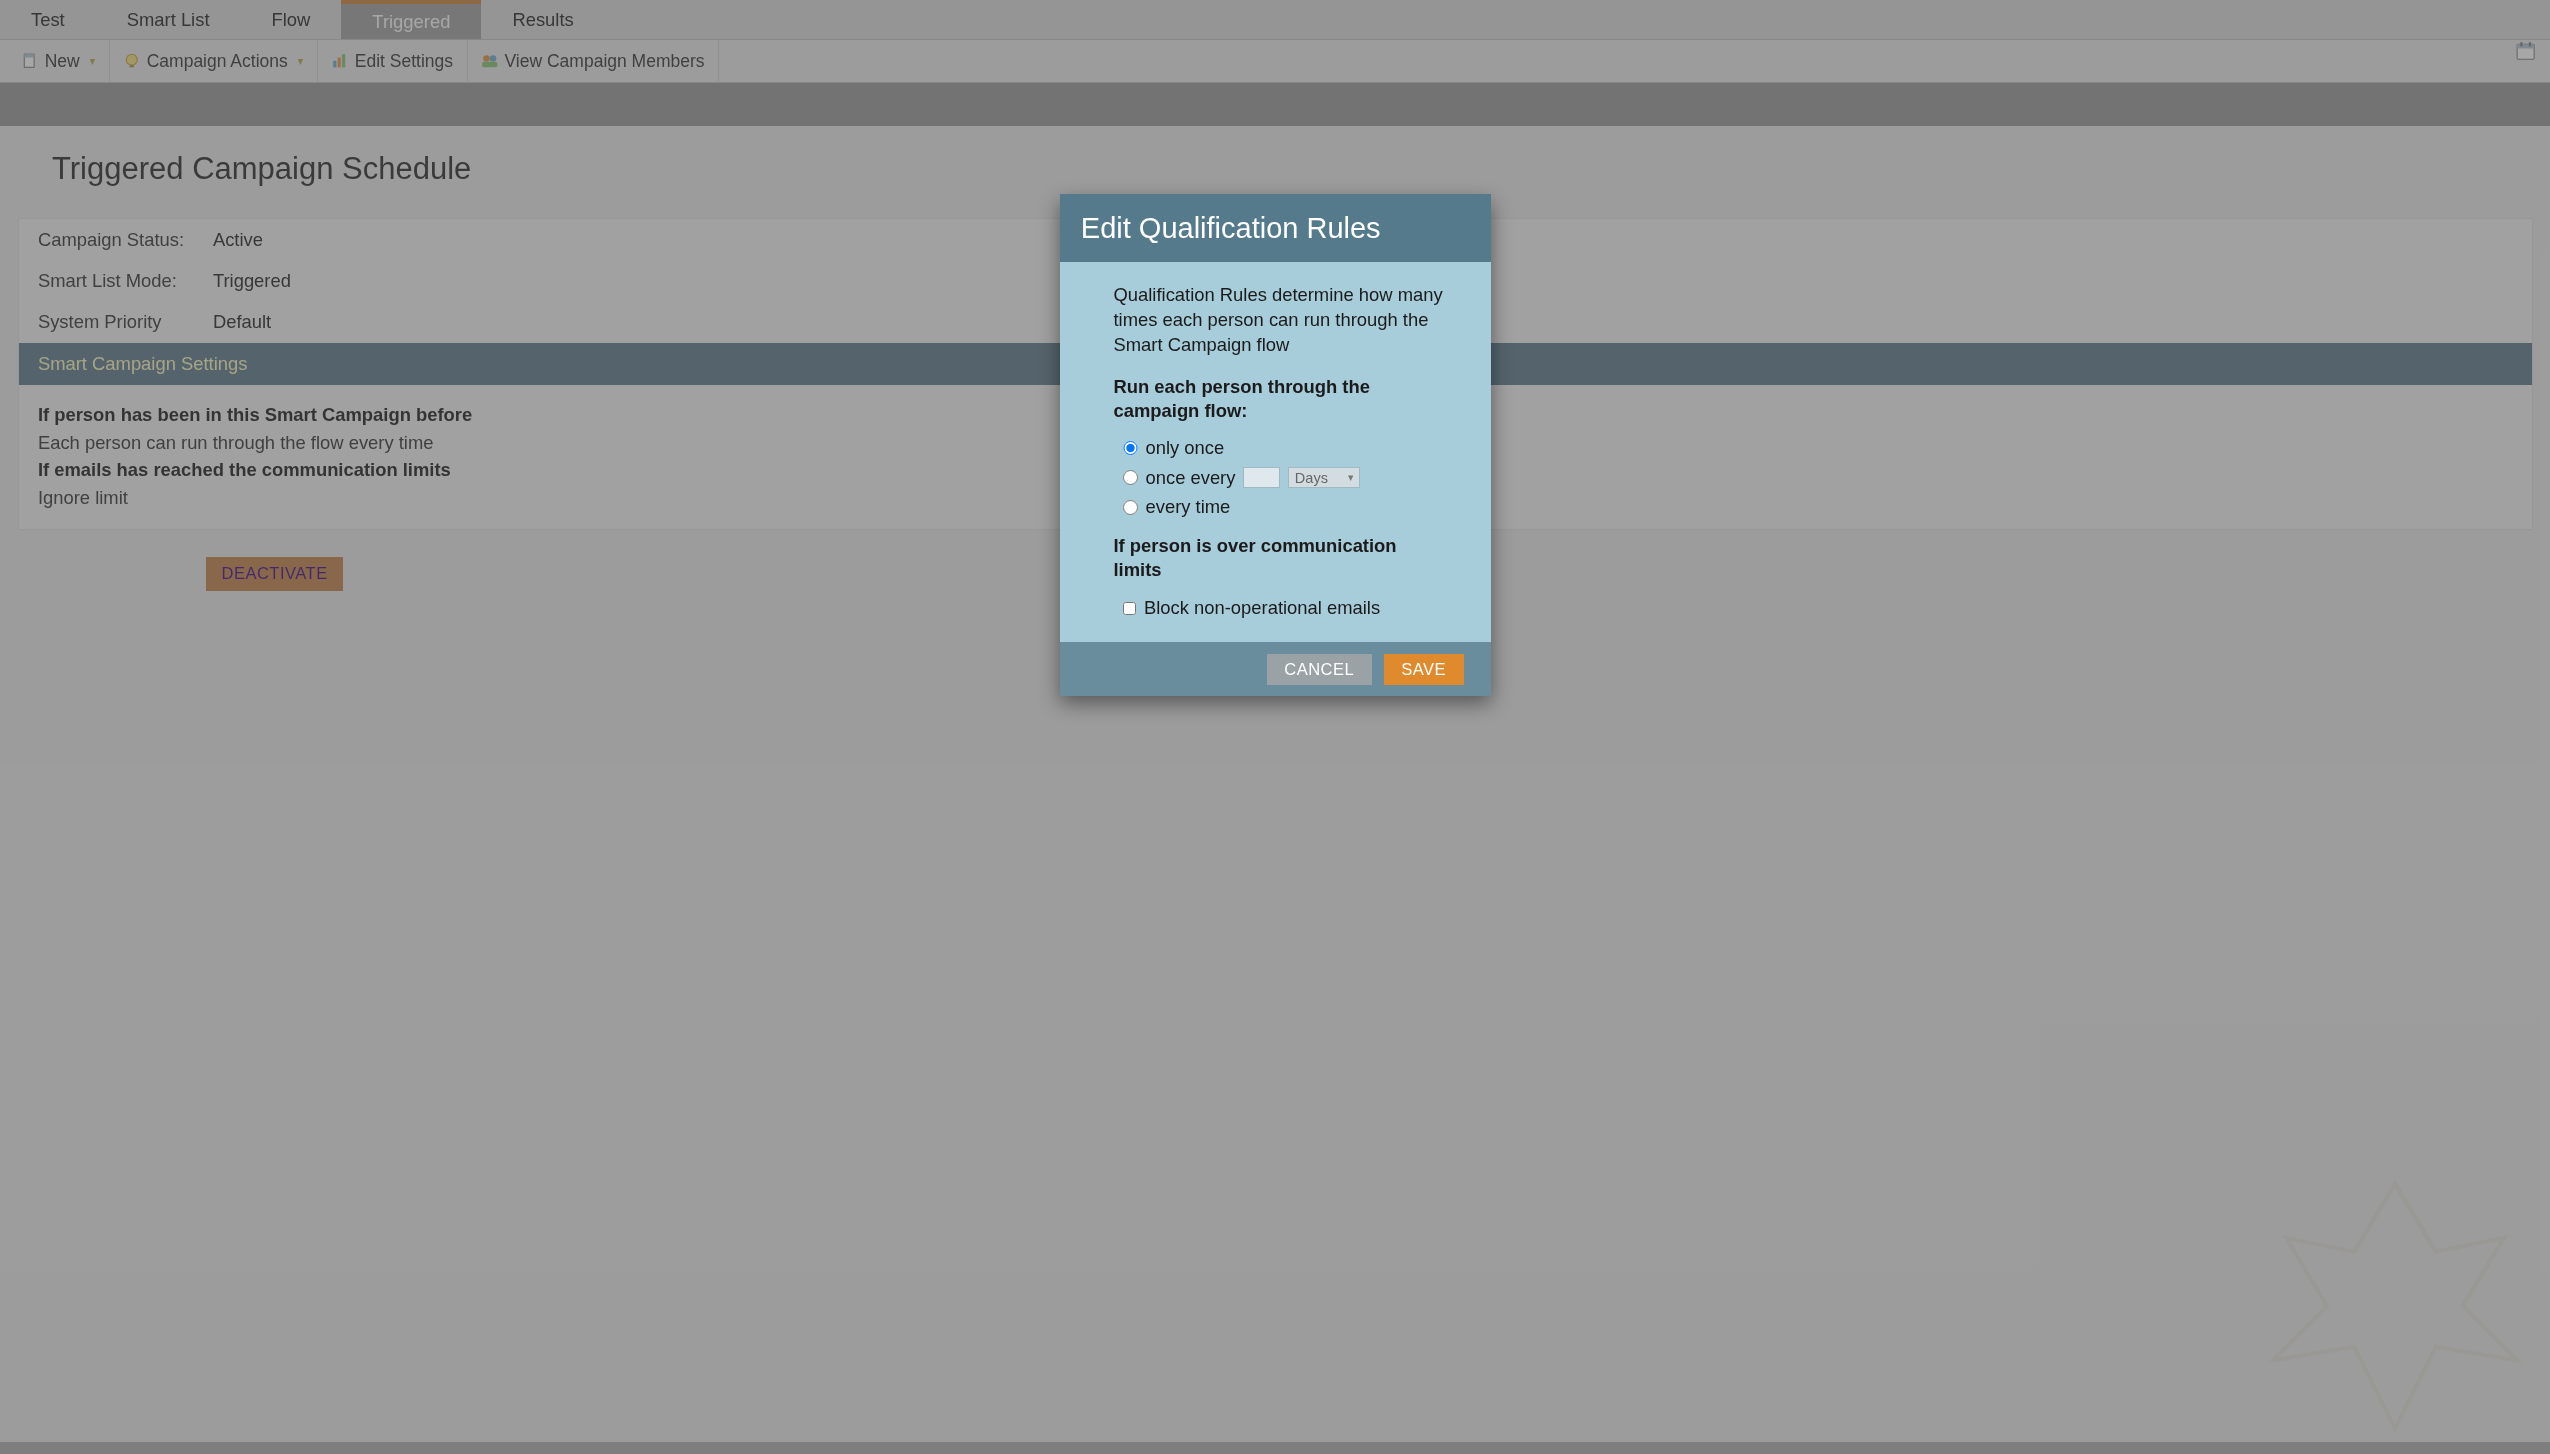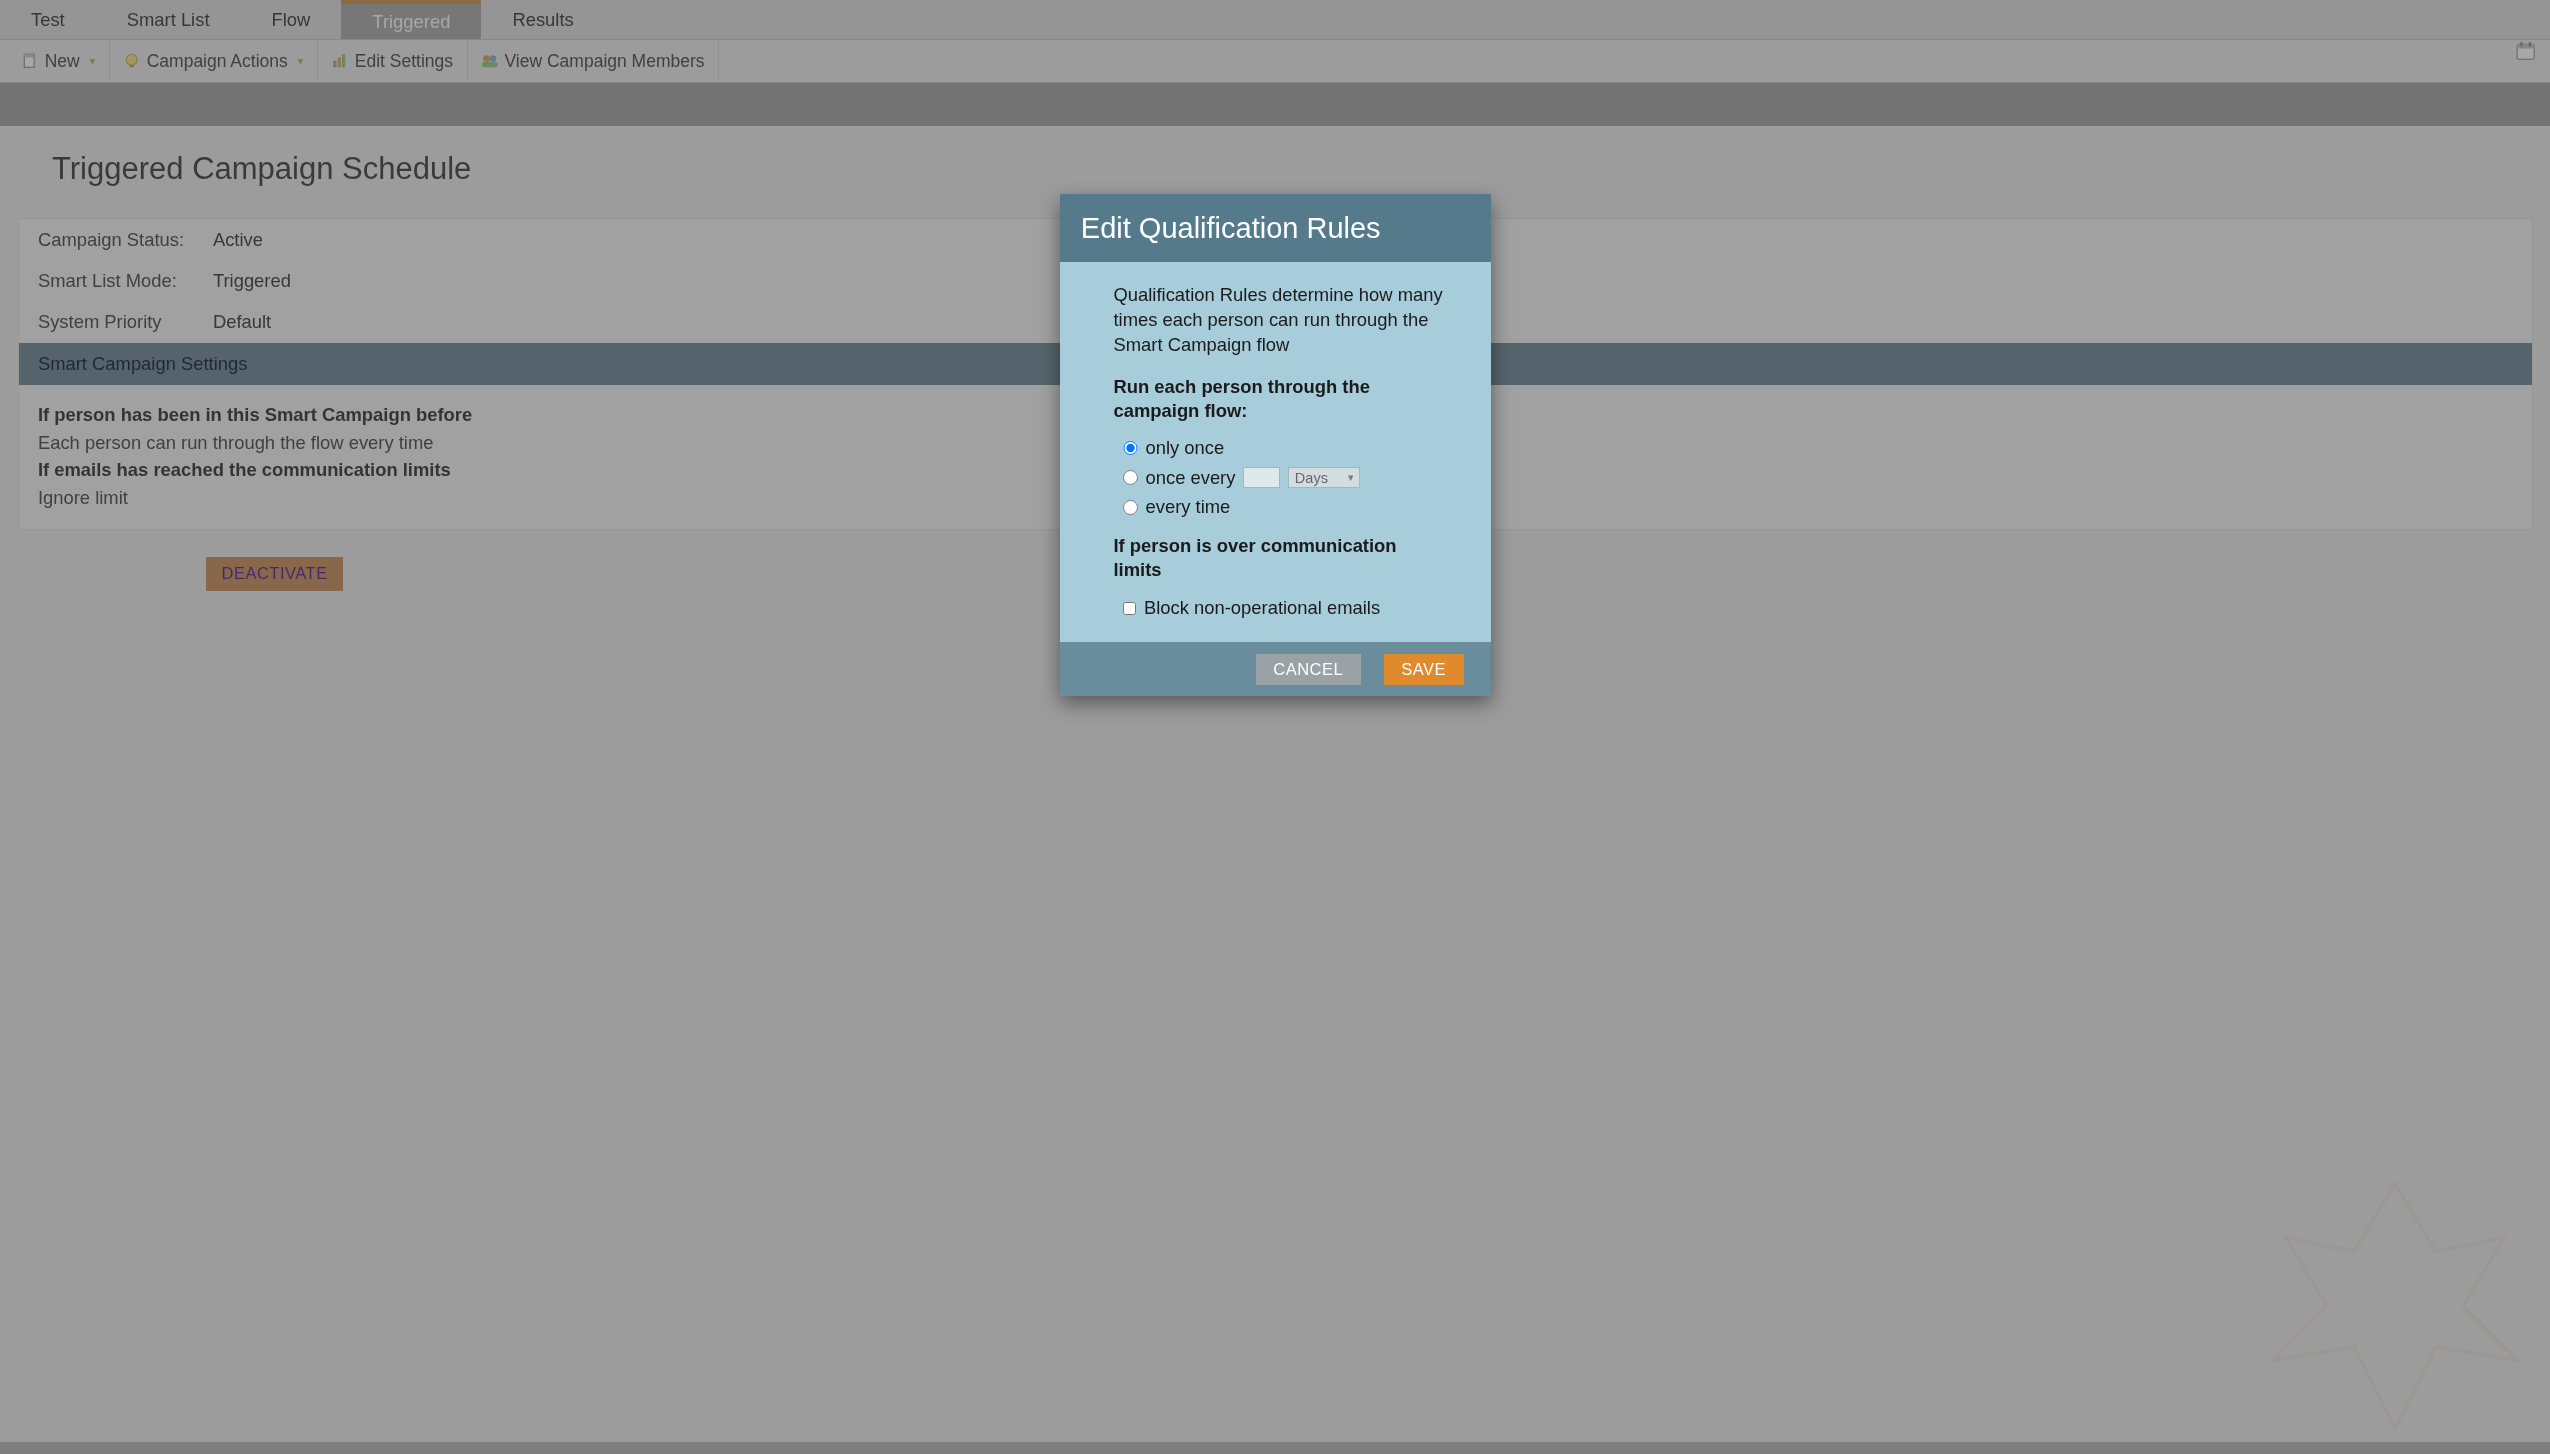--- a/index.html
+++ b/index.html
@@ -68,21 +68,21 @@
     border:1px solid #e2e2e2;
   }
   .kv-row {
     display:flex; padding:9.7px 19.4px;
     font-size:18.4px;
   }
   .kv-label { width:175px; color:#444; }
   .kv-value { color:#333; }
 
   .section-header {
-    background:#6a8694; color:#0f172a;
+    background:#6a8694; color:#fef9c3;
     padding:9.7px 19.4px;
     font-size:18.4px;
   }
 
   .settings-block { padding:13.6px 19.4px 19.4px 19.4px; }
   .settings-block .bold { font-weight:600; color:#2f2f2f; margin-top:5.8px; }
   .settings-block .plain { color:#444; margin-top:5.8px; }
 
   .deactivate-wrap { padding:27px 0 0 206px; }
   .deactivate-btn {
@@ -124,21 +124,21 @@
   .unit-select {
     width:72px; height:21.3px; background:#d3dde1; border:1px solid #9fb8c2;
     font-size:14.5px; color:#666; display:inline-flex; align-items:center; justify-content:space-between;
     padding:0 5.8px;
   }
   .check-row { display:flex; align-items:center; gap:7.8px; padding:5.8px 0 1.9px 9.7px; }
 
   .modal-footer {
     background:#6a8d9d;
     padding:11.6px 27px;
-    display:flex; justify-content:flex-end; gap:23px;
+    display:flex; justify-content:flex-end; gap:12px;
   }
   .btn {
     border:none; padding:5.8px 17.5px;
     font-size:16.5px; letter-spacing:0.5px;
     cursor:pointer; color:#fff;
   }
   .btn-cancel { background:#9aa2a6; }
   .btn-save { background:#e08a2e; }
 
   

